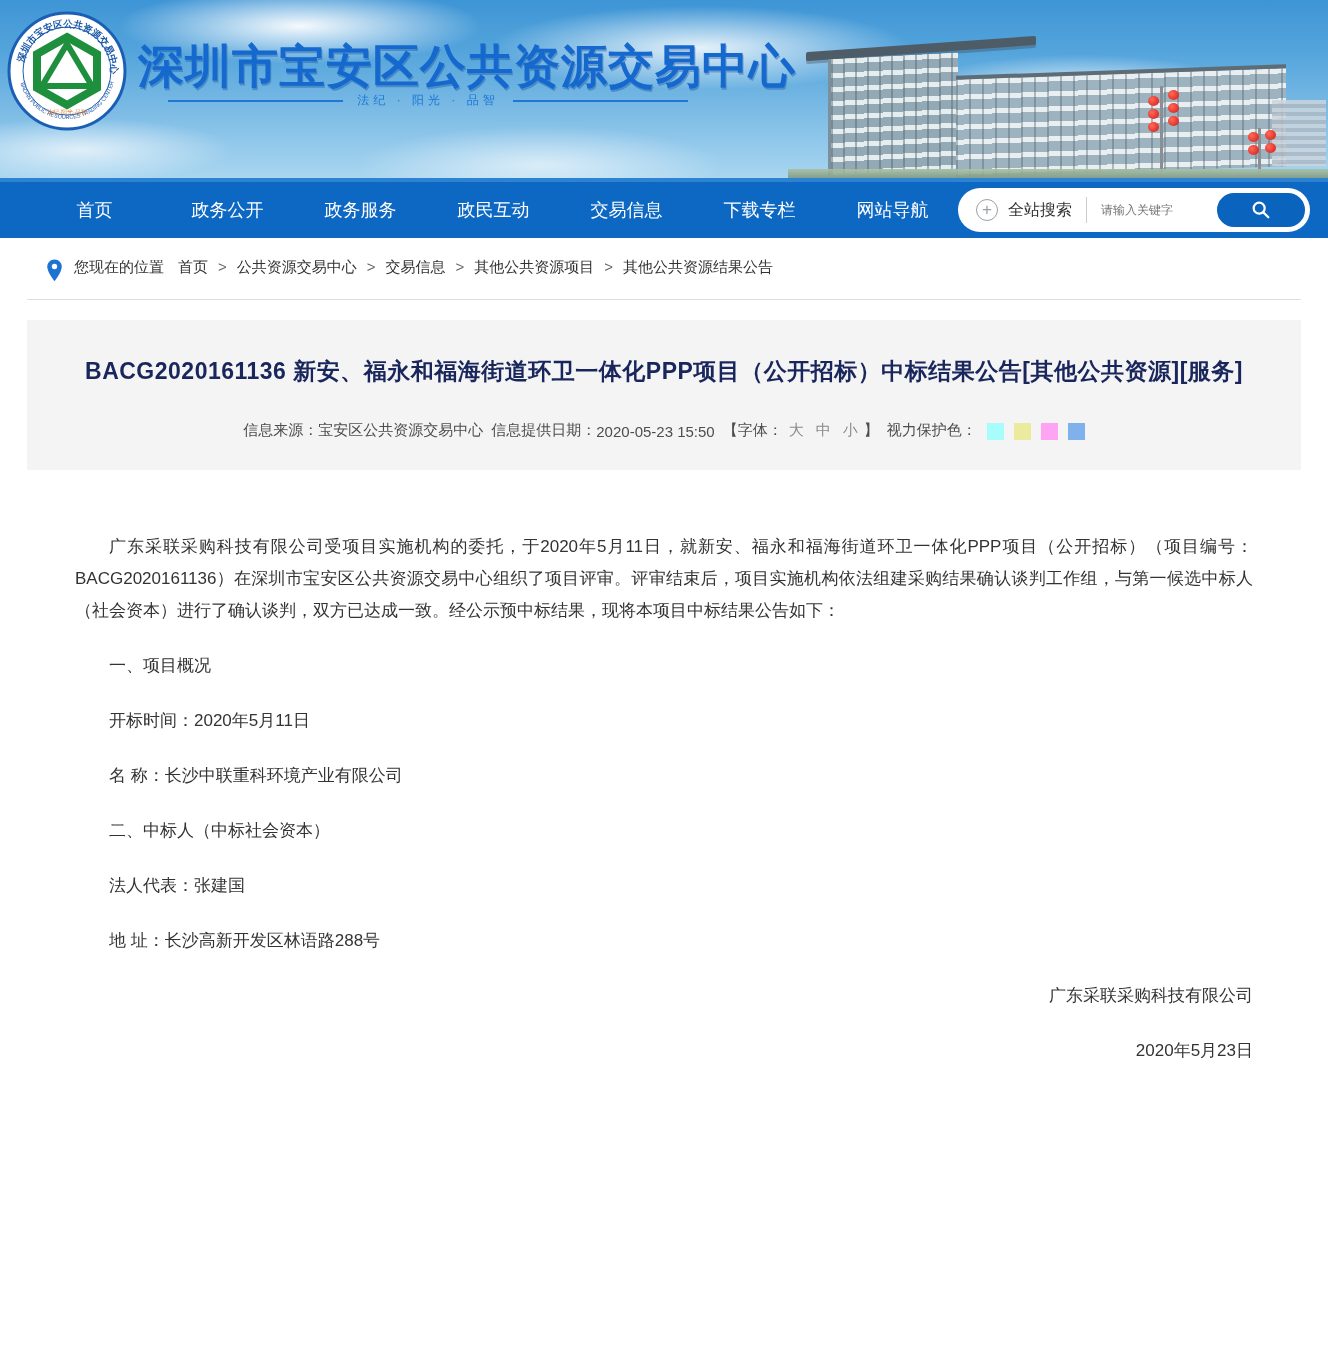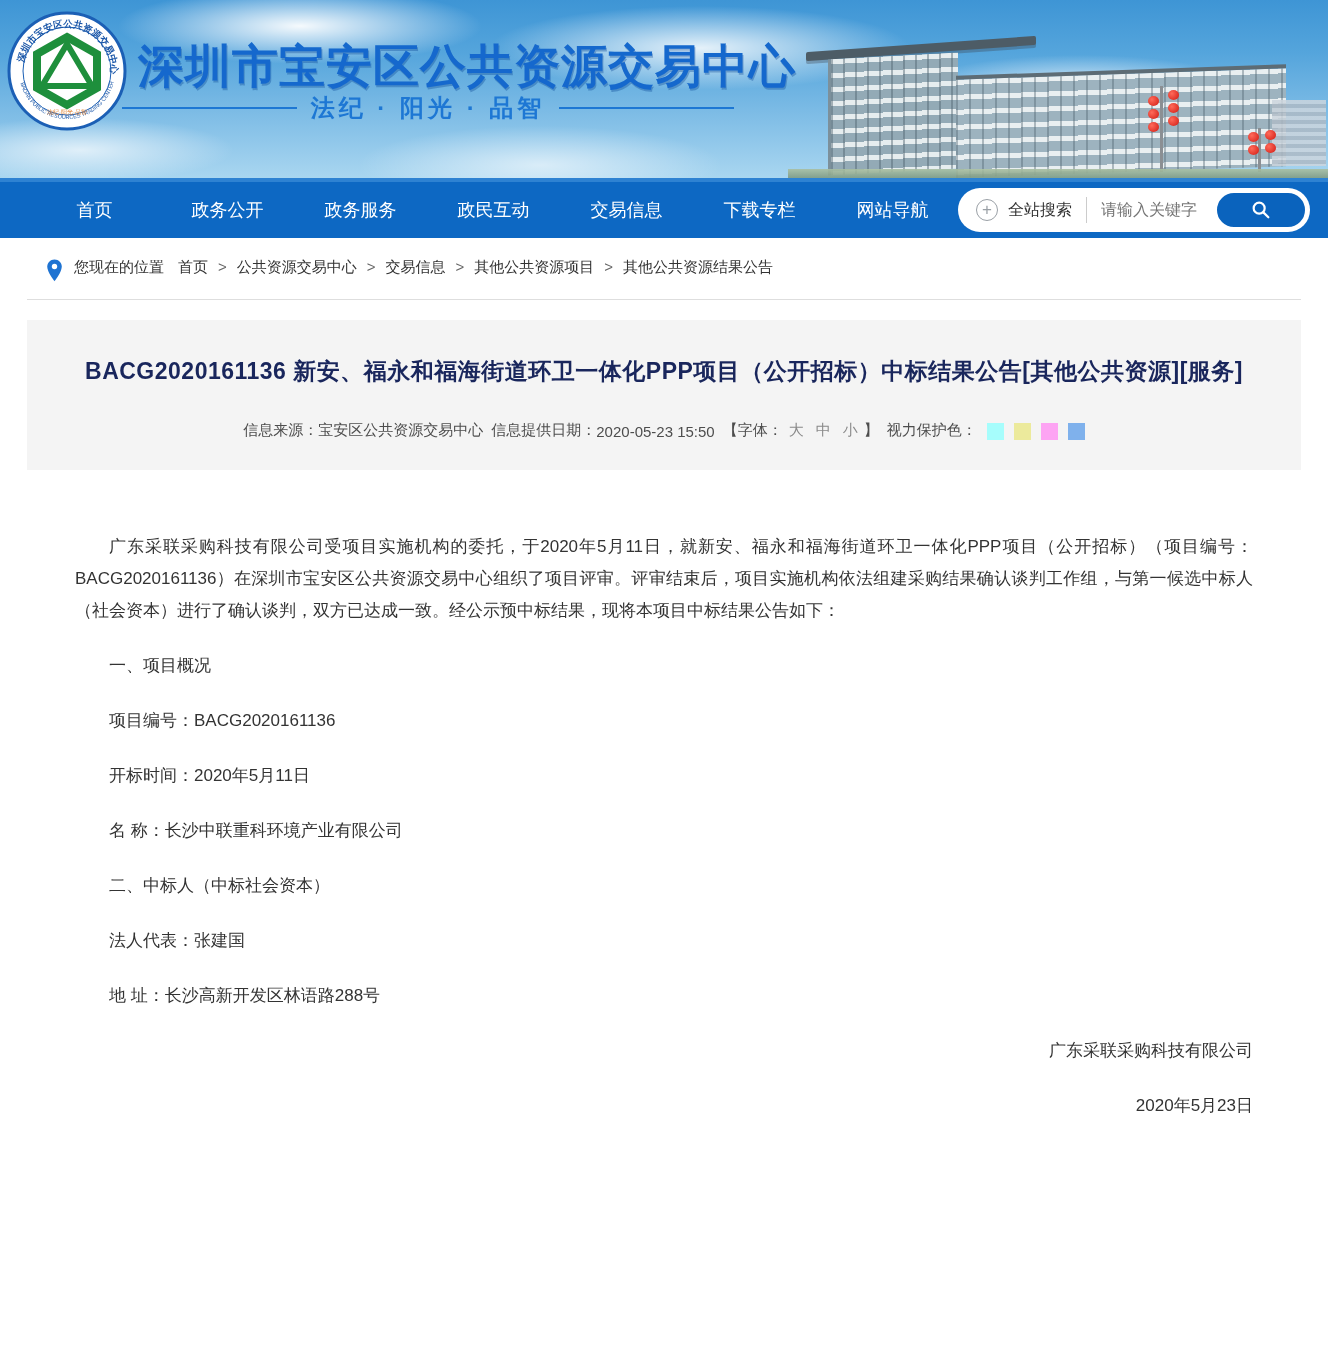--- a/index.html
+++ b/index.html
@@ -15,21 +15,21 @@
       radial-gradient(ellipse 220px 46px at 80px 150px, rgba(255,255,255,.7), rgba(255,255,255,0) 70%),
       radial-gradient(ellipse 260px 56px at 540px 165px, rgba(255,255,255,.6), rgba(255,255,255,0) 70%),
       linear-gradient(180deg,#3e95d5 0%,#55a5dc 30%,#7fbde6 65%,#a9d6f0 100%);
   }
   .logo-badge { position:absolute; left:6px; top:10px; width:122px; height:122px; }
   .site-title { position:absolute; left:138px; top:36px; width:580px; text-align:center;
     font-size:46px; font-weight:bold; letter-spacing:1px; color:#1568cd;
     text-shadow:1px 2px 0 rgba(10,70,150,.35); white-space:nowrap; }
   .slogan-row { position:absolute; left:138px; top:92px; width:580px; display:flex; align-items:center; justify-content:center; gap:14px; }
   .slogan-line { height:0; border-top:2px solid #1d77d4; flex:0 0 175px; }
-  .slogan-text { font-size:24px; font-weight:bold; color:#1d77d4; letter-spacing:4px; white-space:nowrap; }
+  .slogan-text { font-size:12px; font-weight:normal; color:#1d77d4; letter-spacing:4px; white-space:nowrap; }
 
   
   .building-wrap { position:absolute; right:0; top:0; width:540px; height:178px; }
   .bld-roof { position:absolute; left:18px; top:44px; width:230px; height:9px; background:#4d5c66; transform:skewY(-4deg); border-radius:2px; box-shadow:0 3px 0 rgba(60,70,80,.35); }
   .bld-tower { position:absolute; left:40px; top:56px; width:130px; height:116px; transform:skewY(-3deg);
     background:
       repeating-linear-gradient(90deg, rgba(80,100,112,.45) 0 2px, transparent 2px 12px),
       repeating-linear-gradient(180deg,#e6edef 0 5px,#93aab6 5px 14px);
     border-left:3px solid #7c909b; }
   .bld-slab { position:absolute; left:168px; top:70px; width:330px; height:102px; transform:skewY(-2deg);
@@ -45,21 +45,21 @@
   .lantern i { width:11px; height:10px; background:radial-gradient(circle at 35% 35%, #ff6a5a, #d11a12); border-radius:50%; }
 
   
   .nav { position:relative; width:1328px; height:60px; background:#0d68c3; border-top:4px solid #2e82d2; display:flex; align-items:center; }
   .nav-items { display:flex; align-items:center; padding-left:28px; }
   .nav-item { display:block; width:133px; text-align:center; color:#fff; font-size:18px; text-decoration:none; cursor:pointer; white-space:nowrap; }
   .search-pill { position:absolute; right:18px; top:50%; transform:translateY(-50%); width:352px; height:44px; background:#fff; border-radius:24px; display:flex; align-items:center; padding-left:18px; }
   .plus-icon { width:22px; height:22px; border:1.5px solid #9aa0a6; border-radius:50%; color:#9aa0a6; font-size:17px; line-height:19px; text-align:center; flex:0 0 auto; }
   .search-label { font-size:16px; color:#333; margin:0 14px 0 10px; white-space:nowrap; }
   .search-divider { width:1px; height:26px; background:#ccc; }
-  .search-input { border:none; outline:none; font-size:16px; color:#333; width:130px; margin-left:14px; background:transparent; font-family:inherit; }
+  .search-input { border:none; outline:none; font-size:12px; color:#333; width:130px; margin-left:14px; background:transparent; font-family:inherit; }
   .search-btn { position:absolute; right:3px; top:3px; width:92px; height:38px; background:#0a63bd; border:2px solid #ffffff; border-radius:20px; display:flex; align-items:center; justify-content:center; cursor:pointer; }
 
   
   .breadcrumb-row { width:1274px; margin:0 auto; padding:20px 12px 16px 18px; display:flex; align-items:flex-start; font-size:15px; color:#333; }
   .breadcrumb-row .sep { margin:0 10px; color:#666; }
   .crumb { color:#333; text-decoration:none; cursor:pointer; }
   .crumb-prefix { margin:0 14px 0 10px; }
   .rule { width:1274px; margin:0 auto; border-top:1px solid #dedede; }
 
   
@@ -196,21 +196,20 @@
       <span class="swatch" style="background-color: rgb(236, 234, 156);"></span>
       <span class="swatch" style="background-color: rgb(253, 164, 243);"></span>
       <span class="swatch" style="background-color: rgb(127, 177, 236);"></span>
     </span>
   </div>
 </div>
 
 <div class="article-body">
   <p class="p-first">广东采联采购科技有限公司受项目实施机构的委托，于2020年5月11日，就新安、福永和福海街道环卫一体化PPP项目（公开招标）（项目编号：BACG2020161136）在深圳市宝安区公共资源交易中心组织了项目评审。评审结束后，项目实施机构依法组建采购结果确认谈判工作组，与第一候选中标人（社会资本）进行了确认谈判，双方已达成一致。经公示预中标结果，现将本项目中标结果公告如下：</p>
   <p>一、项目概况</p>
-  <p>项目编号：BACG2020161136</p>
   <p>开标时间：2020年5月11日</p>
   <p>名 称：长沙中联重科环境产业有限公司</p>
   <p>二、中标人（中标社会资本）</p>
   <p>法人代表：张建国</p>
   <p>地 址：长沙高新开发区林语路288号</p>
   <p class="sig">广东采联采购科技有限公司</p>
   <p class="sig">2020年5月23日</p>
 </div>
 
 </body></html>

